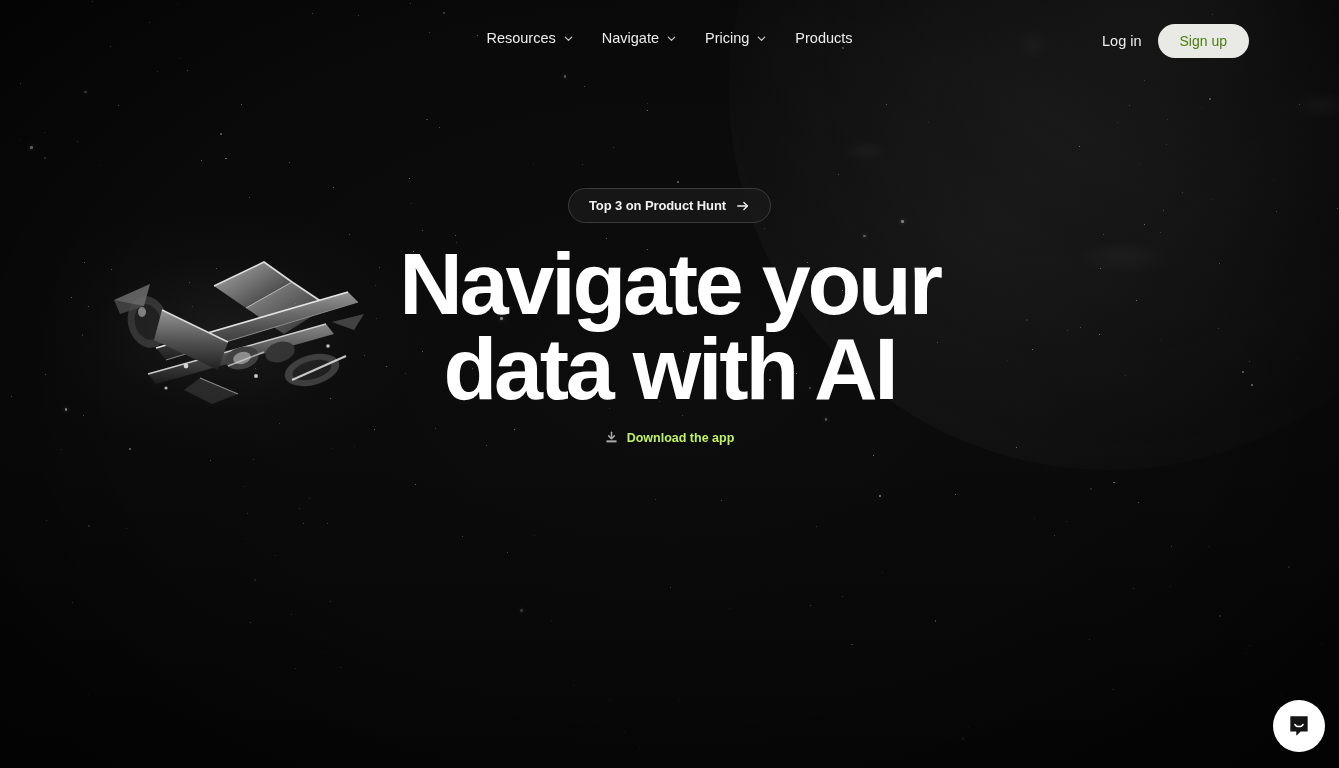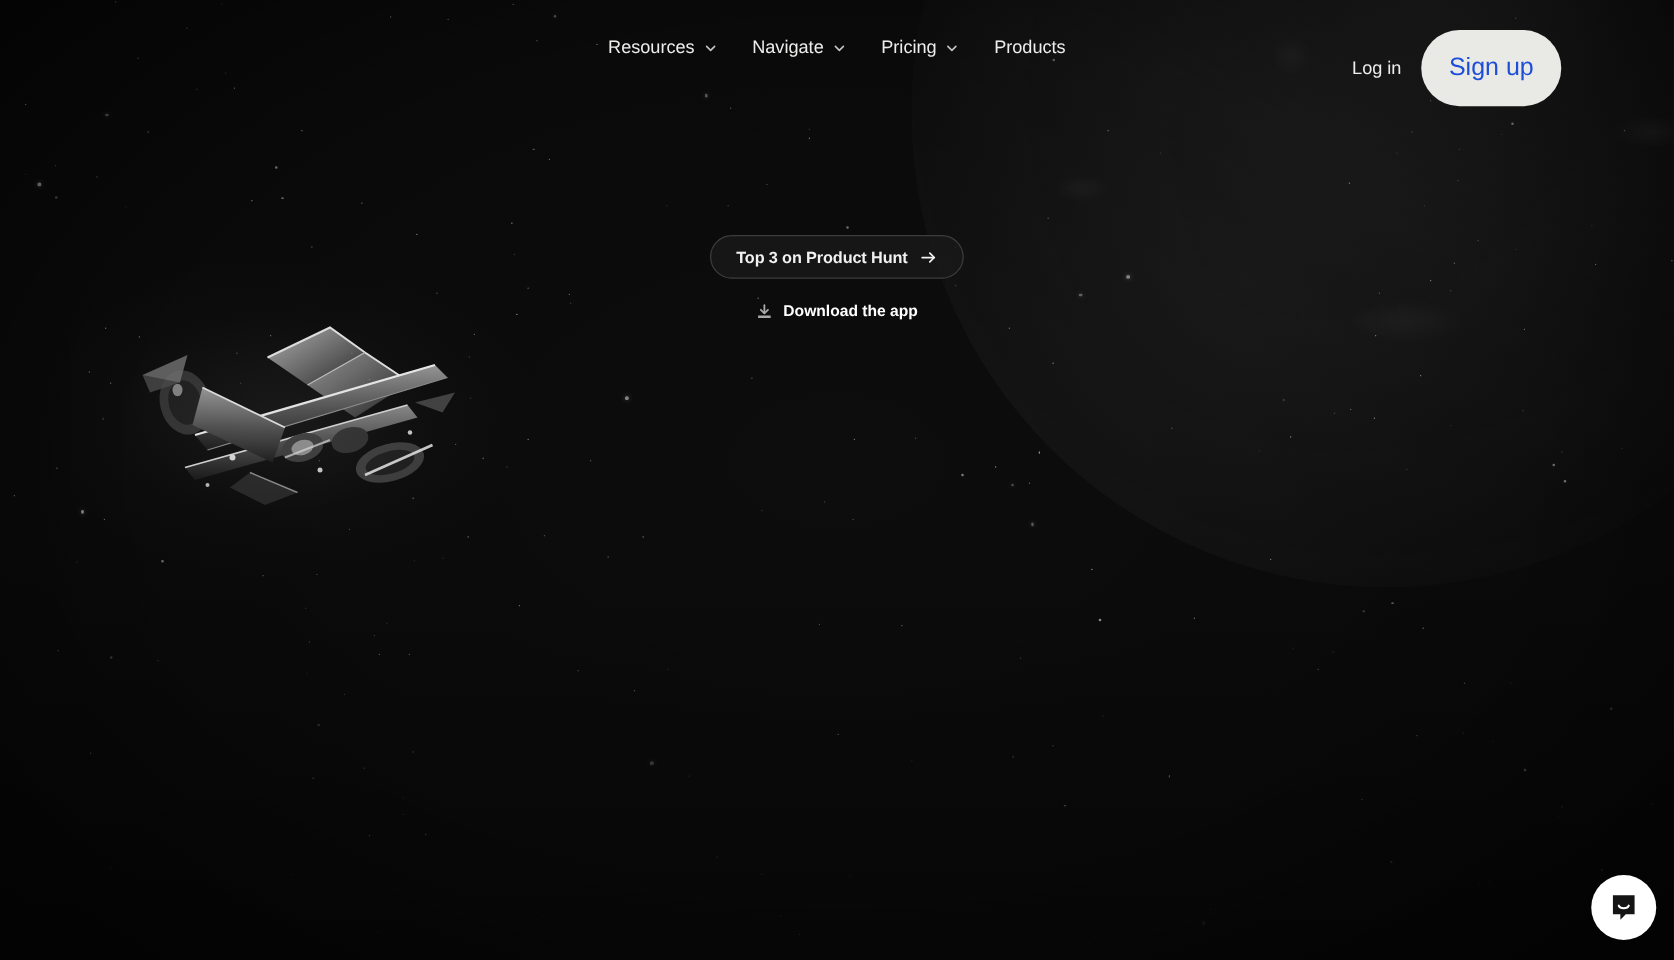--- a/index.html
+++ b/index.html
@@ -70,22 +70,22 @@
   }
   .nav-item {
     display:flex; align-items:center; gap:7px;
     font-size:14.5px; color:#ededec; font-weight:400; cursor:pointer;
     white-space:nowrap;
   }
   .chev { display:block; width:11px; height:11px; opacity:.85; }
   .auth { position:absolute; right:90px; top:24px; display:flex; align-items:center; gap:16px; }
   .login { font-size:14.5px; color:#ededec; cursor:pointer; }
   .signup {
-    background:#e9e9e6; color:#1d4ed8; font-size:20px;
-    padding:19px 22px; border-radius:999px; border:none; cursor:pointer;
+    background:#e9e9e6; color:#4d7c0f; font-size:14px;
+    padding:9px 22px; border-radius:999px; border:none; cursor:pointer;
     font-family:"Liberation Sans", sans-serif;
   }
 
   
   .hero {
     position:absolute; left:0; right:0; top:0; bottom:0;
     display:flex; flex-direction:column; align-items:center;
     z-index:20; pointer-events:none;
   }
   .hero > * { pointer-events:auto; }
@@ -117,21 +117,21 @@
   .cta {
     margin-top:37px;
     background:#e9e9e6; color:#1f1f1f; border:none;
     font-size:15px; padding:0 30px; height:40px; border-radius:999px;
     cursor:pointer; font-family:"Liberation Sans", sans-serif;
   }
 
   .download {
     margin-top:19px;
     display:inline-flex; align-items:center; gap:9px;
-    font-size:12.5px; font-weight:700; color:#ffffff; cursor:pointer;
+    font-size:12.5px; font-weight:700; color:#bef264; cursor:pointer;
   }
   .download svg { width:13px; height:13px; display:block; }
 
   
   .chat {
     position:absolute; right:14px; bottom:16px;
     width:52px; height:52px; border-radius:50%;
     background:#ffffff; display:flex; align-items:center; justify-content:center;
     cursor:pointer; z-index:40;
   }
@@ -488,20 +488,21 @@
   <section class="hero">
 
     <div class="badge">
       <span>Top 3 on Product Hunt</span>
       <svg class="arrow" viewBox="0 0 16 16">
         <line x1="2" y1="8" x2="13" y2="8" stroke="#f2f2f2" stroke-width="1.6" stroke-linecap="round"></line>
         <polyline points="9,4 13,8 9,12" fill="none" stroke="#f2f2f2" stroke-width="1.6" stroke-linecap="round" stroke-linejoin="round"></polyline>
       </svg>
     </div>
 
+    <h1 class="headline">Navigate your data with AI</h1>
 
 
 
     <div class="download">
       <svg viewBox="0 0 16 16">
         <path d="M8 1.5 V9" stroke="#a9a9a9" stroke-width="1.8" stroke-linecap="round" fill="none"></path>
         <polyline points="4.5,6 8,9.5 11.5,6" fill="none" stroke="#a9a9a9" stroke-width="1.8" stroke-linecap="round" stroke-linejoin="round"></polyline>
         <path d="M1.8 11.5 H14.2 V14 H1.8 Z" fill="#a9a9a9"></path>
       </svg>
       <span>Download the app</span>

